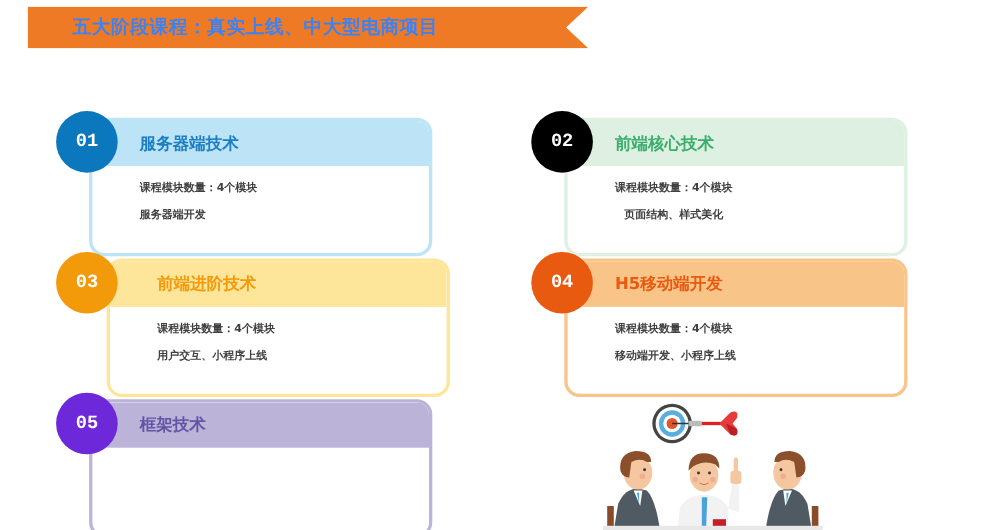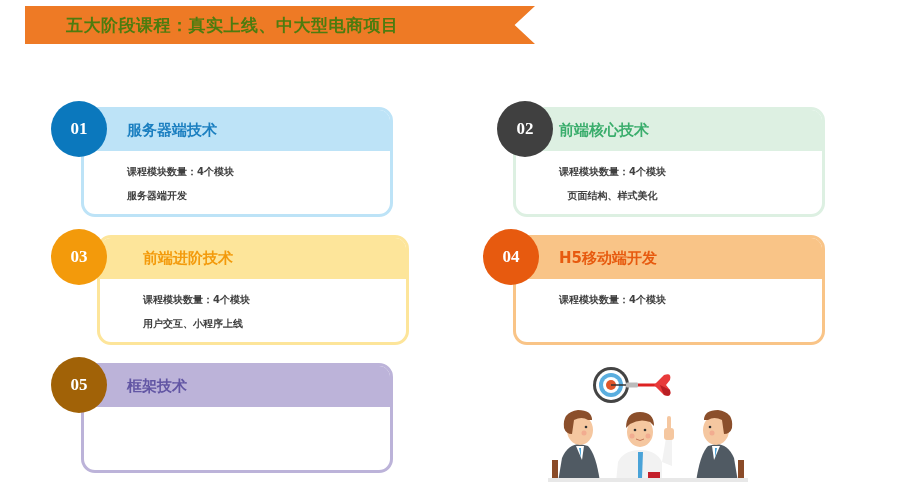--- a/index.html
+++ b/index.html
@@ -6,43 +6,43 @@
   html, body { width: 898px; height: 482px; background: #ffffff; overflow: hidden; }
   body { position: relative; font-family: "DejaVu Sans", "Liberation Sans", sans-serif; }
 
   .banner {
     position: absolute; left: 25px; top: 6px; width: 510px; height: 38px;
     background: #ee7a25;
     clip-path: polygon(0 0, 100% 0, 96% 50%, 100% 100%, 0 100%);
   }
   .banner-text {
     position: absolute; left: 66px; top: 6px; height: 38px; line-height: 38px;
-    color: #4d7c0f; font-size: 17px; font-weight: bold; letter-spacing: 0.5px;
+    color: #3b82f6; font-size: 17px; font-weight: bold; letter-spacing: 0.5px;
   }
 
   .card {
-    position: absolute; width: 312px; height: 110px;
+    position: absolute; width: 312px; height: 126px;
     border: 3px solid; border-radius: 14px; background: #ffffff; overflow: hidden;
   }
   .card-header {
     position: absolute; left: 0; top: 0; right: 0; height: 41px;
   }
   .card-title {
     position: absolute; left: 43px; top: 0; height: 41px; line-height: 41px;
     font-size: 15px; font-weight: bold;
   }
   .card-body {
     position: absolute; left: 43px; top: 50px;
     font-size: 10px; font-weight: bold; color: #404040; line-height: 24px;
   }
   .badge {
     position: absolute; width: 56px; height: 56px; border-radius: 50%;
     color: #ffffff; font-size: 17px; font-weight: bold;
     display: flex; align-items: center; justify-content: center;
-    font-family: Liberation Serif, serif;
+    font-family: Liberation Mono, monospace;
   }
 
   .illustration { position: absolute; left: 548px; top: 362px; width: 200px; height: 120px; }
 </style>
 </head>
 <body>
 
 <div class="banner" style="background: rgb(238, 122, 37);"></div>
 <div class="banner-text">五大阶段课程：真实上线、中大型电商项目</div>
 
@@ -57,48 +57,49 @@
 <div class="badge" style="left: 51px; top: 101px; background: rgb(11, 120, 189);">01</div>
 
 <div class="card" style="left: 513px; top: 107px; border-color: rgb(221, 240, 226); text-align: center;">
   <div class="card-header" style="background: rgb(221, 240, 226);"></div>
   <div class="card-title" style="color: rgb(58, 173, 108);">前端核心技术</div>
   <div class="card-body">
     <div>课程模块数量：4个模块</div>
     <div>页面结构、样式美化</div>
   </div>
 </div>
-<div class="badge" style="left: 497px; top: 101px; background: #404040;">02</div>
+<div class="badge" style="left: 483px; top: 101px; background: #000000;">02</div>
 
 <div class="card" style="left: 97px; top: 235px; border-color: rgb(253, 229, 154);">
   <div class="card-header" style="background: rgb(253, 229, 154);"></div>
   <div class="card-title" style="color: rgb(243, 154, 11);">前端进阶技术</div>
   <div class="card-body">
     <div>课程模块数量：4个模块</div>
     <div>用户交互、小程序上线</div>
   </div>
 </div>
 <div class="badge" style="left: 51px; top: 229px; background: rgb(243, 154, 11);">03</div>
 
 <div class="card" style="left: 513px; top: 235px; border-color: rgb(249, 196, 135);">
   <div class="card-header" style="background: rgb(249, 196, 135);"></div>
   <div class="card-title" style="color: rgb(231, 90, 15);">H5移动端开发</div>
   <div class="card-body">
     <div>课程模块数量：4个模块</div>
+    <div>移动端开发、小程序上线</div>
   </div>
 </div>
 <div class="badge" style="left: 483px; top: 229px; background: rgb(231, 90, 15);">04</div>
 
 <div class="card" style="left: 81px; top: 363px; border-color: rgb(188, 179, 217);">
   <div class="card-header" style="background: rgb(188, 179, 217);"></div>
   <div class="card-title" style="color: rgb(98, 86, 164);">框架技术</div>
   <div class="card-body">
   </div>
 </div>
-<div class="badge" style="left: 51px; top: 357px; background: #a16207;">05</div>
+<div class="badge" style="left: 51px; top: 357px; background: #6d28d9;">05</div>
 
 <div class="illustration">
   <svg width="200" height="120" viewBox="0 0 200 120">
 
     <circle cx="63" cy="23" r="18" fill="#444"></circle>
     <circle cx="63" cy="23" r="15" fill="#fff"></circle>
     <circle cx="63" cy="23" r="12" fill="#5aaedf"></circle>
     <circle cx="63" cy="23" r="8" fill="#fff"></circle>
     <circle cx="63" cy="23" r="5" fill="#e0552a"></circle>
 

